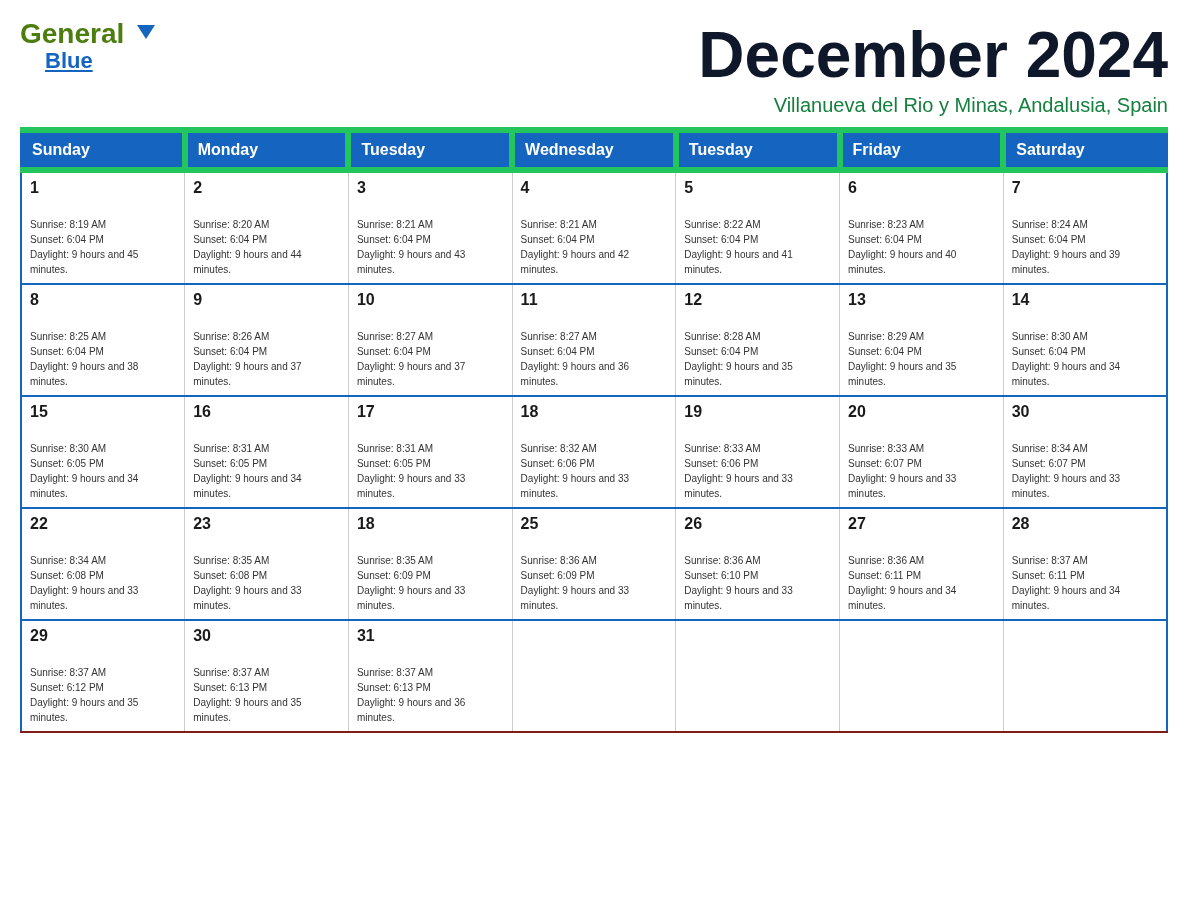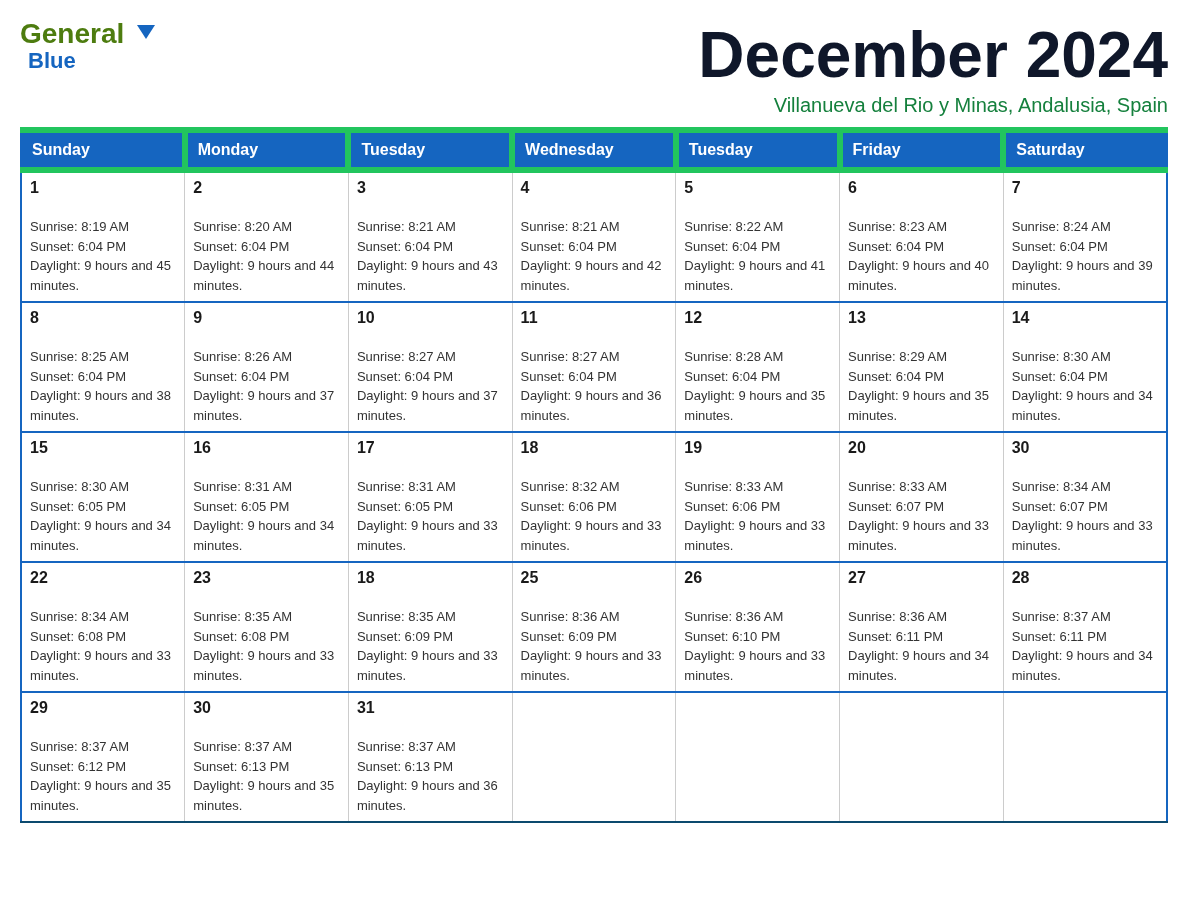--- a/index.html
+++ b/index.html
@@ -30,21 +30,22 @@
     .logo-text span.general { color: #4d7c0f; }
     .logo-line {
       display: flex;
       align-items: center;
     }
     .logo-blue-label {
       color: #1565c0;
       font-size: 22px;
       font-weight: bold;
       margin-top: -2px;
-      margin-left: 4px;
+      margin-left: 21px;
+      text-decoration: underline;
     }
     .title-section {
       text-align: right;
     }
     .month-title {
       font-size: 64px;
       font-weight: bold;
       color: #0f172a;
       line-height: 1.1;
     }
@@ -68,36 +69,36 @@
       border: 6px solid #22c55e;
     }
     .calendar td {
       vertical-align: top;
       border: 1px solid #ccc;
       padding: 6px 8px;
       width: calc(100% / 7);
       min-height: 90px;
     }
     .calendar tr:last-child td {
-      border-bottom: 2px solid #0c4a6e;
+      border-bottom: 2px solid #7f1d1d;
     }
     .calendar thead tr th:first-child {
       border-left: 2px solid #1565c0;
     }
     .calendar thead tr th:last-child {
       border-right: 2px solid #1565c0;
     }
     .day-number {
       font-size: 16px;
       font-weight: bold;
       color: #1a1a1a;
       margin-bottom: 3px;
     }
     .day-info {
-      font-size: 13px;
+      font-size: 10px;
       color: #333;
       line-height: 1.5;
       margin-top: 20px;
     }
     .calendar tbody tr td:first-child {
       border-left: 2px solid #1565c0;
     }
     .calendar tbody tr td:last-child {
       border-right: 2px solid #1565c0;
     }

